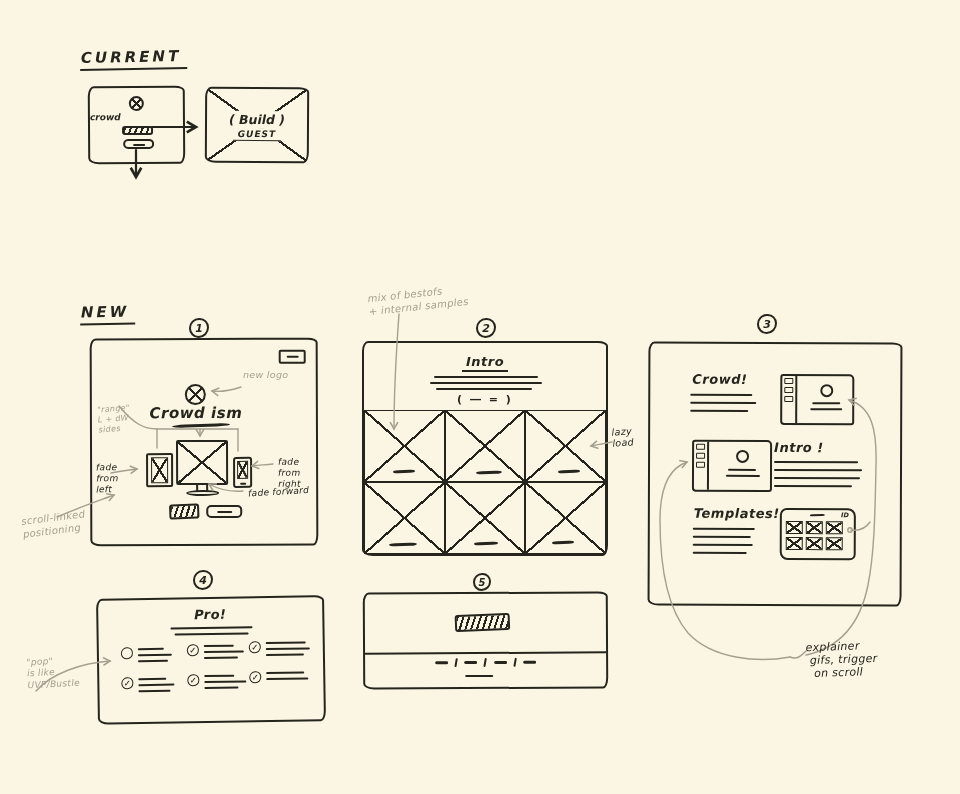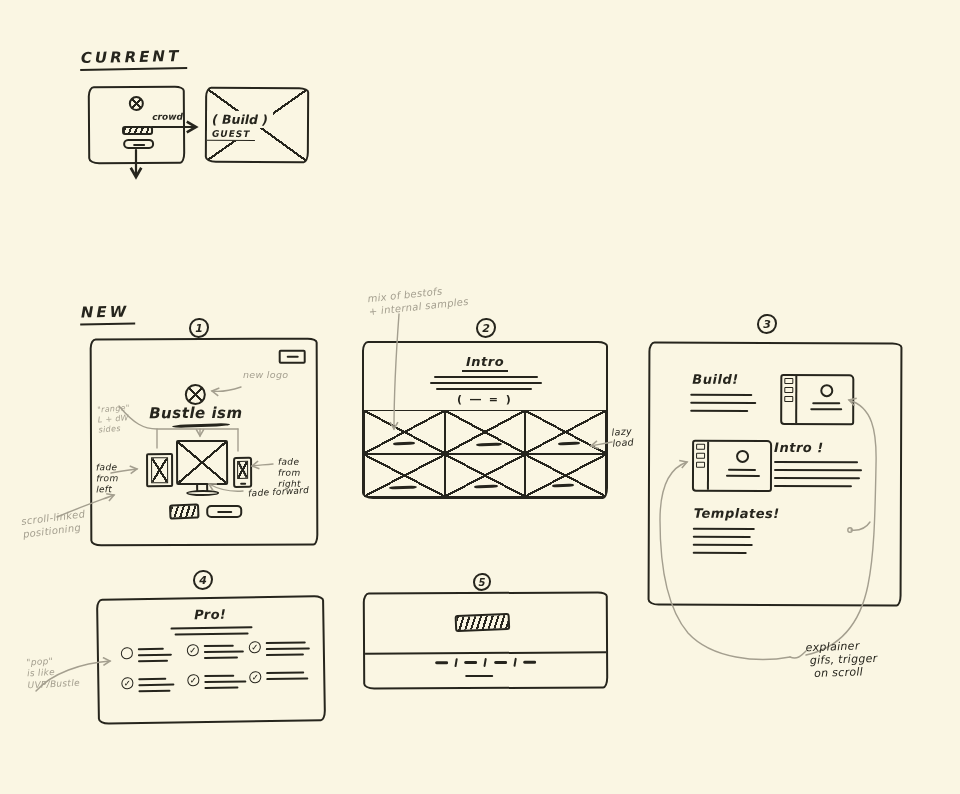--- a/index.html
+++ b/index.html
@@ -48,21 +48,21 @@
   .hand{font-style:italic;font-weight:bold;letter-spacing:.5px}
   .hatch{
     border:2px solid var(--ink);border-radius:3px;
     background-image:repeating-linear-gradient(110deg, var(--ink) 0 2px, transparent 2px 5.5px);
   }
   .pill{position:absolute;border:2px solid var(--ink);border-radius:8px}
   .logo-x{
     position:absolute;border:2.4px solid var(--ink);border-radius:50%;
   }
   .screenlabel{
-    position:absolute;left:0;right:0;
+    position:absolute;left:0;right:0;text-align:center;
     font-weight:bold;font-style:italic;
   }
   .screenlabel > span{background:var(--background);padding:1px 5px}
   .gridwrap{position:absolute;left:0;right:0;bottom:0;display:grid;
     grid-template-columns:1fr 1fr 1fr;grid-template-rows:1fr 1fr}
   .gcell{position:relative;border:1.2px solid var(--ink)}
   .squig{position:absolute;height:2.6px;background:var(--ink);border-radius:40%/100%;transform:rotate(-2deg)}
   .thumb{position:absolute;border:2.2px solid var(--ink);border-radius:3px 5px 3px 4px}
   .thumb-side{position:absolute;left:0;top:0;bottom:0;width:15px;border-right:2px solid var(--ink);padding:2px 2px}
   .trect{width:9px;height:6px;border:1.6px solid var(--ink);border-radius:1px;margin-bottom:3px}
@@ -86,21 +86,21 @@
 </style>
 </head>
 <body>
 
 <div id="canvas">
 
   <div class="sketch-heading" style="left:80px;top:48px">Current</div>
 
   <div class="sketch-box" style="left:88px;top:86px;width:97px;height:78px;transform:rotate(-.4deg)">
     <div class="logo-x xfill" style="left:39px;top:8px;width:15px;height:15px"></div>
-    <div class="abs" style="left:0;right:0;top:24px;text-align:right;font-size:9px;font-weight:bold;font-style:italic">crowd</div>
+    <div class="abs" style="left:0;right:0;top:24px;text-align:left;font-size:9px;font-weight:bold;font-style:italic">crowd</div>
     <div class="hatch abs" style="left:32px;top:38px;width:31px;height:9px"></div>
     <div class="pill" style="left:33px;top:51px;width:31px;height:10px">
       <div class="hline" style="left:8px;top:2.6px;width:12px;height:2px"></div>
     </div>
   </div>
 
   <div class="sketch-box xfill" style="left:205px;top:87px;width:104px;height:76px;transform:rotate(.3deg)">
     <div class="screenlabel" style="top:23px;font-size:12.5px">
       <span>( Build )</span>
     </div>
@@ -111,21 +111,21 @@
 
 
   <div class="sketch-heading" style="left:80px;top:303px">New</div>
 
   <div class="numcircle" style="left:189px;top:318px">1</div>
   <div class="sketch-box" style="left:90px;top:338px;width:228px;height:208px;transform:rotate(-.2deg)">
     <div class="abs" style="right:10px;top:10px;width:27px;height:14px;border:2px solid var(--ink);border-radius:2px">
       <div class="hline" style="left:6px;top:4px;width:12px;height:2px"></div>
     </div>
     <div class="logo-x xfill" style="left:93px;top:44px;width:21px;height:21px"></div>
-    <div class="abs hand" style="left:40px;top:64px;width:128px;text-align:center;font-size:15px">Bustle ism</div>
+    <div class="abs hand" style="left:40px;top:64px;width:128px;text-align:center;font-size:15px">Crowd ism</div>
     <div class="squig" style="left:80px;top:84px;width:58px"></div>
 
     <div class="ann-pencil" style="left:6px;top:64px;font-size:8px;transform:rotate(-4deg)">"range"
 L + dW
 sides</div>
 
     <div class="abs" style="left:54px;top:113px;width:27px;height:34px;border:2.4px solid var(--ink);border-radius:2px;padding:2px 3px">
       <div class="xfill" style="width:100%;height:100%;border:1.8px solid var(--ink)"></div>
     </div>
 
@@ -149,21 +149,21 @@
     <div class="hatch abs" style="left:77px;top:164px;width:30px;height:15px;transform:rotate(-2deg)"></div>
     <div class="pill" style="left:114px;top:165px;width:36px;height:13px;border-radius:5px">
       <div class="hline" style="left:9px;top:4px;width:15px;height:2px"></div>
     </div>
   </div>
   <div class="ann-pencil z6" style="left:22px;top:512px;font-size:10px;transform:rotate(-7deg)">scroll-linked
 positioning</div>
   <div class="ann-pencil z6" style="left:243px;top:369px">new logo</div>
 
   <div class="numcircle" style="left:476px;top:318px">2</div>
-  <div class="sketch-box" style="left:362px;top:341px;width:246px;height:158px">
+  <div class="sketch-box" style="left:362px;top:341px;width:246px;height:215px">
     <div class="abs hand" style="left:0;right:0;top:11px;text-align:center;font-size:13px">
       <span style="border-bottom:2px solid var(--ink);padding:0 4px 1px">Intro</span>
     </div>
     <div class="hline" style="left:70px;top:33px;width:104px"></div>
     <div class="hline" style="left:66px;top:39px;width:112px"></div>
     <div class="hline" style="left:72px;top:45px;width:96px"></div>
     <div class="abs" style="left:0;right:0;top:50px;text-align:center;font-size:11px;font-weight:bold;letter-spacing:2px">( ― = )</div>
 
     <div class="gridwrap" style="top:67px">
       <div class="gcell xfill">
@@ -187,21 +187,21 @@
     </div>
   </div>
   <div class="ann-pencil z6" style="left:368px;top:288px;transform:rotate(-6deg);font-size:10px">mix of bestofs
 + internal samples</div>
   <div class="ann-ink z6" style="left:612px;top:426px;font-size:9.5px;transform:rotate(-4deg)">lazy
 load</div>
 
   <div class="numcircle" style="left:757px;top:314px">3</div>
   <div class="sketch-box" style="left:648px;top:342px;width:254px;height:264px;transform:rotate(.2deg)">
 
-    <div class="abs hand" style="left:42px;top:28px;font-size:13px">Build!</div>
+    <div class="abs hand" style="left:42px;top:28px;font-size:13px">Crowd!</div>
     <div class="hline" style="left:40px;top:50px;width:62px"></div>
     <div class="hline" style="left:40px;top:58px;width:66px"></div>
     <div class="hline" style="left:40px;top:66px;width:58px"></div>
     <div class="thumb" style="left:130px;top:30px;width:74px;height:51px">
       <div class="thumb-side">
         <div class="trect"></div>
         <div class="trect"></div>
         <div class="trect"></div>
       </div>
       <div class="media-circle" style="left:38px;top:8px"></div>
@@ -223,20 +223,32 @@
     <div class="hline" style="left:124px;top:117px;width:84px"></div>
     <div class="hline" style="left:124px;top:125px;width:88px"></div>
     <div class="hline" style="left:124px;top:133px;width:86px"></div>
     <div class="hline" style="left:124px;top:141px;width:78px"></div>
 
     <div class="abs hand" style="left:44px;top:162px;font-size:13px">Templates!</div>
     <div class="hline" style="left:43px;top:184px;width:62px"></div>
     <div class="hline" style="left:43px;top:192px;width:58px"></div>
     <div class="hline" style="left:43px;top:200px;width:60px"></div>
     <div class="hline" style="left:43px;top:208px;width:54px"></div>
+    <div class="tthumb" style="left:130px;top:164px;width:76px;height:52px">
+      <div class="squig" style="left:28px;top:4px;width:15px;height:2.2px"></div>
+      <div class="abs" style="right:5px;top:1px;font-size:6.5px;font-weight:bold;font-style:italic">ID</div>
+      <div class="abs" style="left:4px;top:11px;right:3px;display:flex;flex-wrap:wrap;gap:3px">
+        <div class="mini-x xfill"></div>
+        <div class="mini-x xfill"></div>
+        <div class="mini-x xfill"></div>
+        <div class="mini-x xfill"></div>
+        <div class="mini-x xfill"></div>
+        <div class="mini-x xfill"></div>
+      </div>
+    </div>
   </div>
   <div class="ann-ink z6" style="left:806px;top:640px;font-size:11px;white-space:pre;transform:rotate(-2deg)">explainer
  gifs, trigger
   on scroll</div>
 
   <div class="numcircle" style="left:193px;top:570px">4</div>
   <div class="sketch-box" style="left:97px;top:597px;width:228px;height:126px;transform:rotate(-.9deg)">
     <div class="abs hand" style="left:0;right:0;top:8px;text-align:center;font-size:13px">Pro!</div>
     <div class="hline" style="left:72px;top:28px;width:82px"></div>
     <div class="hline" style="left:76px;top:34px;width:74px"></div>

